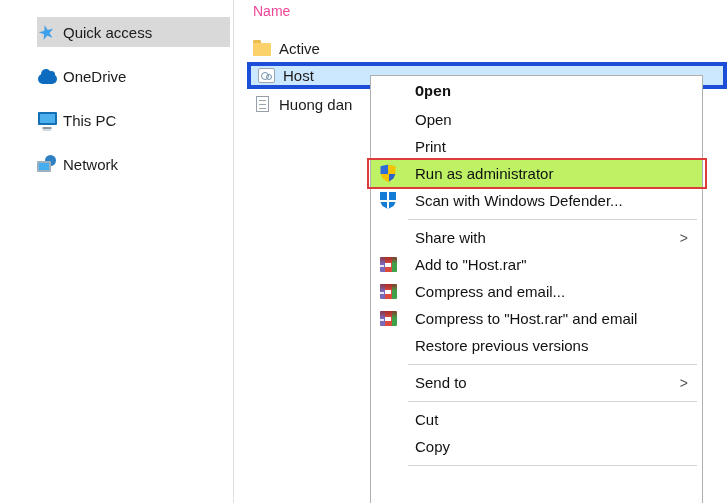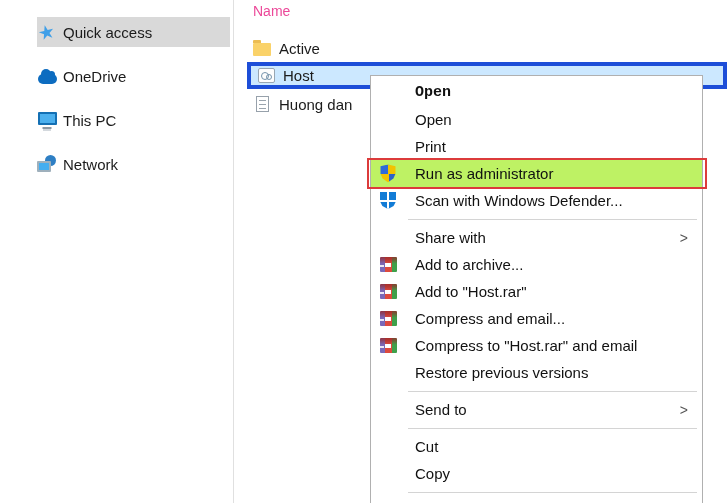--- a/index.html
+++ b/index.html
@@ -193,27 +193,20 @@
     <span class="mi-iconwrap">
         <span class="mi-icon"></span>
       </span>
     <span class="mi-label">Share with</span>
     <span class="mi-arrow" style="visibility: visible;">&gt;</span>
   </div>
     <div class="mi">
     <span class="mi-iconwrap">
         <span class="mi-icon icon-winrar"></span>
       </span>
-    <span class="mi-label">Add to archive...</span>
-    <span class="mi-arrow"></span>
-  </div>
-    <div class="mi">
-    <span class="mi-iconwrap">
-        <span class="mi-icon icon-winrar"></span>
-      </span>
     <span class="mi-label">Add to "Host.rar"</span>
     <span class="mi-arrow"></span>
   </div>
     <div class="mi">
     <span class="mi-iconwrap">
         <span class="mi-icon icon-winrar"></span>
       </span>
     <span class="mi-label">Compress and email...</span>
     <span class="mi-arrow"></span>
   </div>

